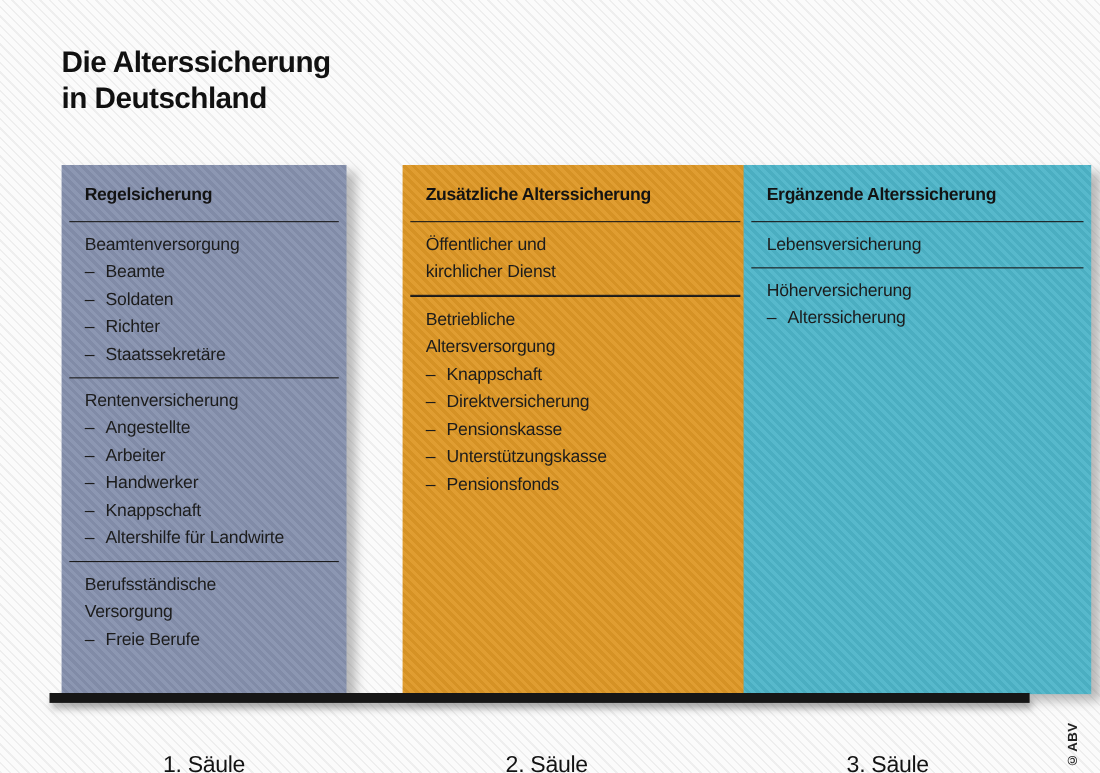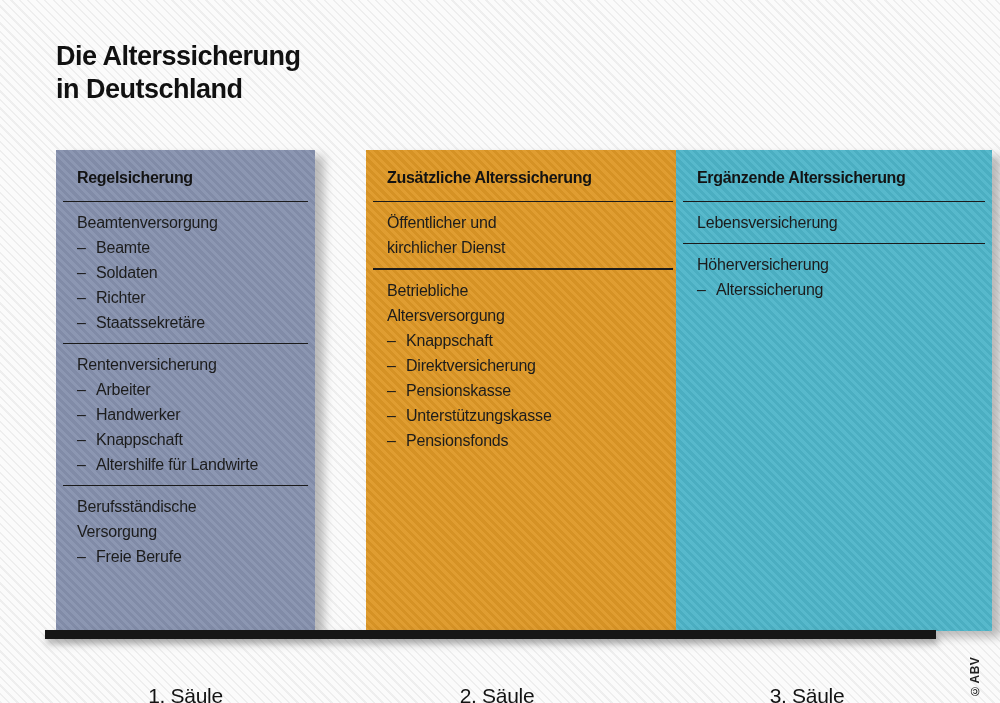--- a/index.html
+++ b/index.html
@@ -82,20 +82,21 @@
         <div class="section">
           <div class="section-heading">Beamtenversorgung</div>
           <div class="section-item"><span class="dash">– </span><span>Beamte</span></div>
           <div class="section-item"><span class="dash">– </span><span>Soldaten</span></div>
           <div class="section-item"><span class="dash">– </span><span>Richter</span></div>
           <div class="section-item"><span class="dash">– </span><span>Staatssekretäre</span></div>
         </div>
         <div class="divider"></div>
         <div class="section">
           <div class="section-heading">Rentenversicherung</div>
+          <div class="section-item"><span class="dash">– </span><span>Angestellte</span></div>
           <div class="section-item"><span class="dash">– </span><span>Arbeiter</span></div>
           <div class="section-item"><span class="dash">– </span><span>Handwerker</span></div>
           <div class="section-item"><span class="dash">– </span><span>Knappschaft</span></div>
           <div class="section-item"><span class="dash">– </span><span>Altershilfe für Landwirte</span></div>
         </div>
         <div class="divider"></div>
         <div class="section">
           <div class="section-heading">Berufsständische
 Versorgung</div>
           <div class="section-item"><span class="dash">– </span><span>Freie Berufe</span></div>

